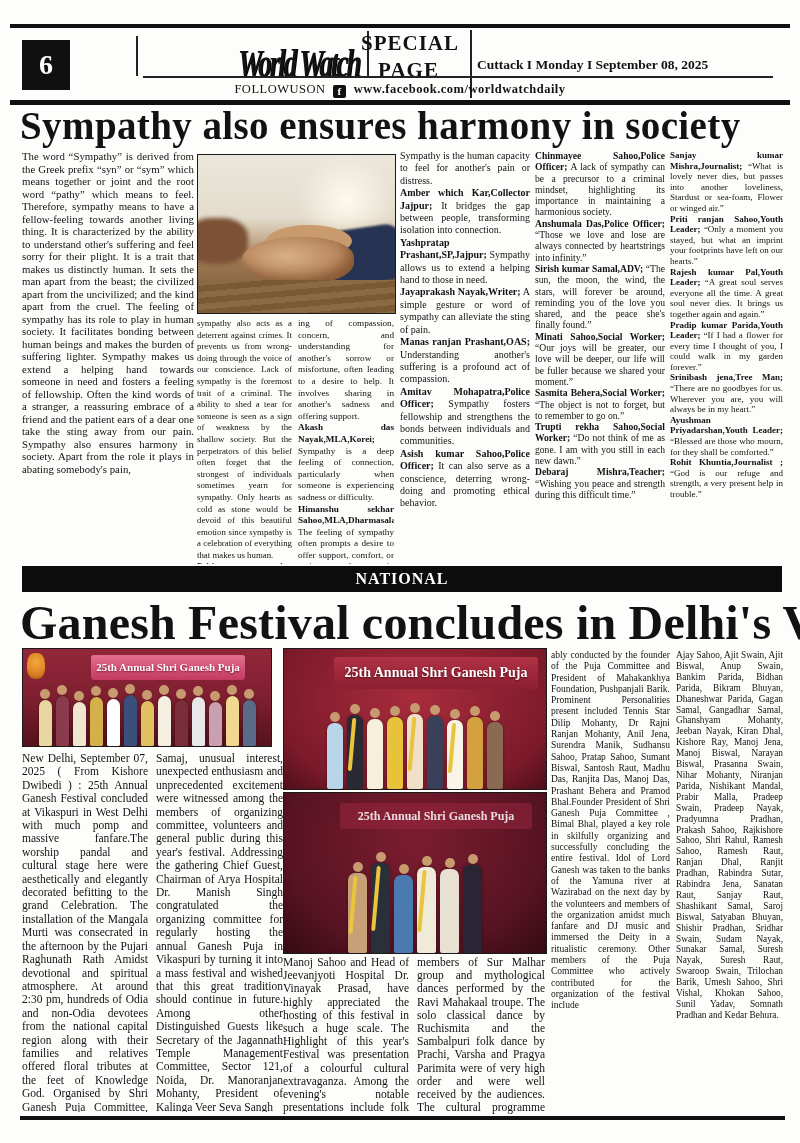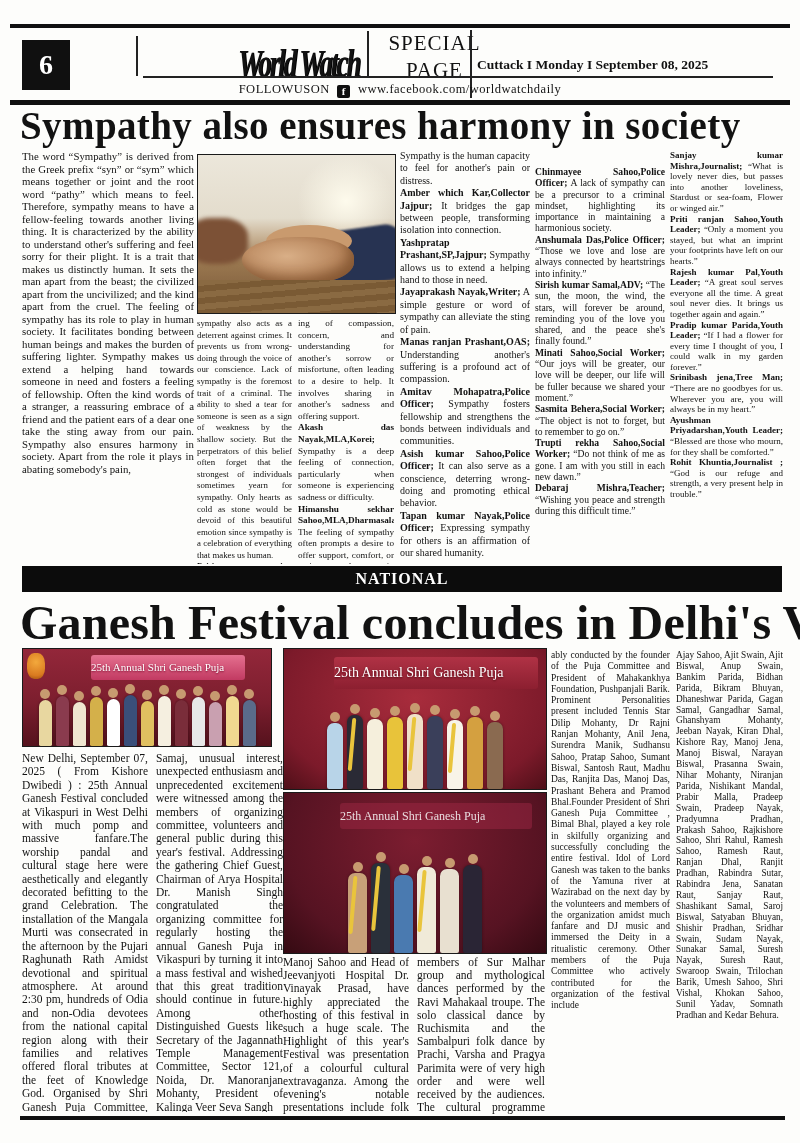--- a/index.html
+++ b/index.html
@@ -5,43 +5,43 @@
   html,body{margin:0;padding:0;background:#ffffff;}
   .page{position:relative;width:800px;height:1143px;background:#fdfdfb;font-family:"Liberation Serif",serif;color:#121212;overflow:hidden;}
   .rule{position:absolute;background:#101010;}
   
   .pagenum-box{position:absolute;left:22px;top:40px;width:48px;height:50px;background:#101010;color:#fff;
     display:flex;align-items:center;justify-content:center;font-size:28px;font-weight:bold;}
   .vdiv{position:absolute;width:2px;background:#222;}
   .logo{position:absolute;left:238px;top:42px;width:130px;font-weight:bold;font-style:italic;font-size:27px;
     letter-spacing:-2px;white-space:nowrap;transform:scaleY(1.45);transform-origin:top left;
     text-shadow:1px 0 0 #000;}
-  .special{position:absolute;left:387px;top:30px;width:95px;text-align:center;font-weight:normal;
+  .special{position:absolute;left:361px;top:30px;width:95px;text-align:center;font-weight:bold;
     font-size:21px;line-height:27px;letter-spacing:1px;}
   .dateline{position:absolute;left:477px;top:57px;font-size:13.5px;font-weight:bold;white-space:nowrap;}
   .thinrule{position:absolute;left:143px;top:76px;width:630px;height:2px;background:#222;}
   .followrow{position:absolute;left:0;top:82px;width:800px;text-align:center;font-size:12.5px;letter-spacing:.5px;}
-  .followrow .fburl{font-weight:normal;}
+  .followrow .fburl{font-weight:bold;}
   .fb{display:inline-block;width:13px;height:13px;background:#101010;color:#fff;font-weight:bold;
     font-size:11px;line-height:13px;border-radius:2px;margin:0 4px;vertical-align:-2px;font-family:"Liberation Serif",serif;}
   
   .headline{position:absolute;left:20px;width:766px;font-weight:bold;white-space:nowrap;}
   #h-a1{top:103px;font-size:39px;letter-spacing:.4px;}
   #h-a2{top:595px;font-size:48px;letter-spacing:.2px;}
   .nat-banner{position:absolute;left:22px;top:566px;width:760px;height:26px;background:#0c0c0c;color:#fff;
     text-align:center;font-weight:bold;font-size:16px;line-height:26px;letter-spacing:1px;}
   
   .col{position:absolute;overflow:hidden;text-align:justify;}
   .col p{margin:0;}
   .col b{font-weight:bold;}
   .a1c1{left:22px;top:150px;width:172px;height:414px;font-size:10.8px;line-height:12.5px;}
   .a1c2{left:197px;top:318px;width:95px;height:246px;font-size:8.8px;line-height:11.6px;}
   .a1c3{left:298px;top:318px;width:96px;height:246px;font-size:9.2px;line-height:11.6px;}
   .a1c4{left:400px;top:150px;width:130px;height:414px;font-size:10px;line-height:12.4px;}
-  .a1c5{left:535px;top:150px;width:130px;height:414px;font-size:9.6px;line-height:11.3px;margin-top:16px;}
+  .a1c5{left:535px;top:150px;width:130px;height:414px;font-size:9.6px;line-height:11.3px;}
   .a1c6{left:670px;top:150px;width:113px;height:414px;font-size:9px;line-height:10.6px;}
   .a2c1{left:22px;top:752px;width:126px;height:360px;font-size:11.5px;line-height:13.4px;}
   .a2c2{left:156px;top:752px;width:127px;height:360px;font-size:11.5px;line-height:13.4px;}
   .a2c3{left:283px;top:956px;width:126px;height:158px;font-size:11.5px;line-height:13.2px;}
   .a2c4{left:417px;top:956px;width:128px;height:158px;font-size:11.5px;line-height:13.2px;}
   .a2c5{left:551px;top:650px;width:119px;height:464px;font-size:9.5px;line-height:11.3px;}
   .a2c6{left:676px;top:650px;width:107px;height:464px;font-size:9.3px;line-height:10.9px;}
   
   .photo{position:absolute;border:1px solid #1a1a1a;overflow:hidden;}
   .photo-hands{left:197px;top:154px;width:197px;height:158px;
@@ -55,21 +55,21 @@
     background:radial-gradient(ellipse at 40% 40%,#d9af87,#b07c52 70%,#96653f);
     box-shadow:inset -6px -8px 12px rgba(90,50,20,.45);}
   .tabletop{left:0;bottom:0;width:100%;height:21%;background:repeating-linear-gradient(175deg,#8a6a42 0 6px,#7a5a34 6px 12px);}
   
   .photo-fest-left{left:22px;top:648px;width:248px;height:97px;
     background:linear-gradient(180deg,#93273a 0%,#7c1e2e 55%,#55121d 100%);}
   .photo-fest-top{left:283px;top:648px;width:262px;height:140px;
     background:radial-gradient(ellipse at 50% 35%,#a82c3c,#7c1a2a 75%,#4e0f18 100%);}
   .photo-fest-bottom{left:283px;top:792px;width:262px;height:160px;
     background:radial-gradient(ellipse at 50% 30%,#7c1d30,#561322 70%,#340a12 100%);}
-  .banner{position:absolute;color:#fff;font-weight:normal;overflow:hidden;white-space:nowrap;margin-left:42px;}
+  .banner{position:absolute;color:#fff;font-weight:bold;text-align:center;overflow:hidden;white-space:nowrap;margin-left:42px;}
   .photo-fest-left .banner{left:26px;right:26px;top:6px;height:25px;line-height:25px;font-size:11px;
     background:linear-gradient(180deg,#e4708f,#c23a62);border-radius:3px;text-shadow:0 1px 2px #7a1030;}
   .photo-fest-top .banner{left:8px;right:8px;top:8px;height:32px;line-height:32px;font-size:14px;
     background:linear-gradient(180deg,#b03245,#8c1f30);border-radius:3px;text-shadow:0 1px 2px #520a14;}
   .photo-fest-bottom .banner{left:14px;right:14px;top:10px;height:26px;line-height:26px;font-size:12px;
     background:rgba(160,40,70,.55);opacity:.85;border-radius:3px;}
   .figs{position:absolute;left:0;right:0;bottom:0;display:flex;justify-content:center;align-items:flex-end;gap:4px;padding:0 6px;}
   .fig{position:relative;border-radius:7px 7px 2px 2px;box-shadow:0 0 3px rgba(0,0,0,.4);}
   .fig::before{content:"";position:absolute;top:-11px;left:50%;margin-left:-5px;width:10px;height:10px;border-radius:50%;background:#c79a70;}
   .scarf{position:absolute;left:3px;top:3px;width:4px;height:72%;background:#e9c43c;transform:rotate(5deg);border-radius:2px;}
@@ -126,21 +126,20 @@
       <p><b>Himanshu sekhar Sahoo,MLA,Dharmasala;</b> The feeling of sympathy often prompts a desire to offer support, comfort, or assistance to the person in need.</p>
     </div>
   <div class="col a1c4">
       <p>Sympathy is the human capacity to feel for another's pain or distress.</p>
       <p><b>Amber which Kar,Collector Jajpur;</b> It bridges the gap between people, transforming isolation into connection.</p>
       <p><b>Yashpratap Prashant,SP,Jajpur;</b> Sympathy allows us to extend a helping hand to those in need.</p>
       <p><b>Jayaprakash Nayak,Writer;</b> A simple gesture or word of sympathy can alleviate the sting of pain.</p>
       <p><b>Manas ranjan Prashant,OAS;</b> Understanding another's suffering is a profound act of compassion.</p>
       <p><b>Amitav Mohapatra,Police Officer;</b> Sympathy fosters fellowship and strengthens the bonds between individuals and communities.</p>
       <p><b>Asish kumar Sahoo,Police Officer;</b> It can also serve as a conscience, deterring wrong-doing and promoting ethical behavior.</p>
-      <p><b>Tapan kumar Nayak,Police Officer;</b> Expressing sympathy for others is an affirmation of our shared humanity.</p>
     </div>
   <div class="col a1c5">
       <p><b>Chinmayee Sahoo,Police Officer;</b> A lack of sympathy can be a precursor to a criminal mindset, highlighting its importance in maintaining a harmonious society.</p>
       <p><b>Anshumala Das,Police Officer;</b> “Those we love and lose are always connected by heartstrings into infinity.”</p>
       <p><b>Sirish kumar Samal,ADV;</b> “The sun, the moon, the wind, the stars, will forever be around, reminding you of the love you shared, and the peace she's finally found.”</p>
       <p><b>Minati Sahoo,Social Worker;</b> “Our joys will be greater, our love will be deeper, our life will be fuller because we shared your moment.”</p>
       <p><b>Sasmita Behera,Social Worker;</b> “The object is not to forget, but to remember to go on.”</p>
       <p><b>Trupti rekha Sahoo,Social Worker;</b> “Do not think of me as gone.  I am with you still in each new dawn.”</p>
       <p><b>Debaraj Mishra,Teacher;</b> “Wishing you peace and strength during this difficult time.”</p>
     </div>

